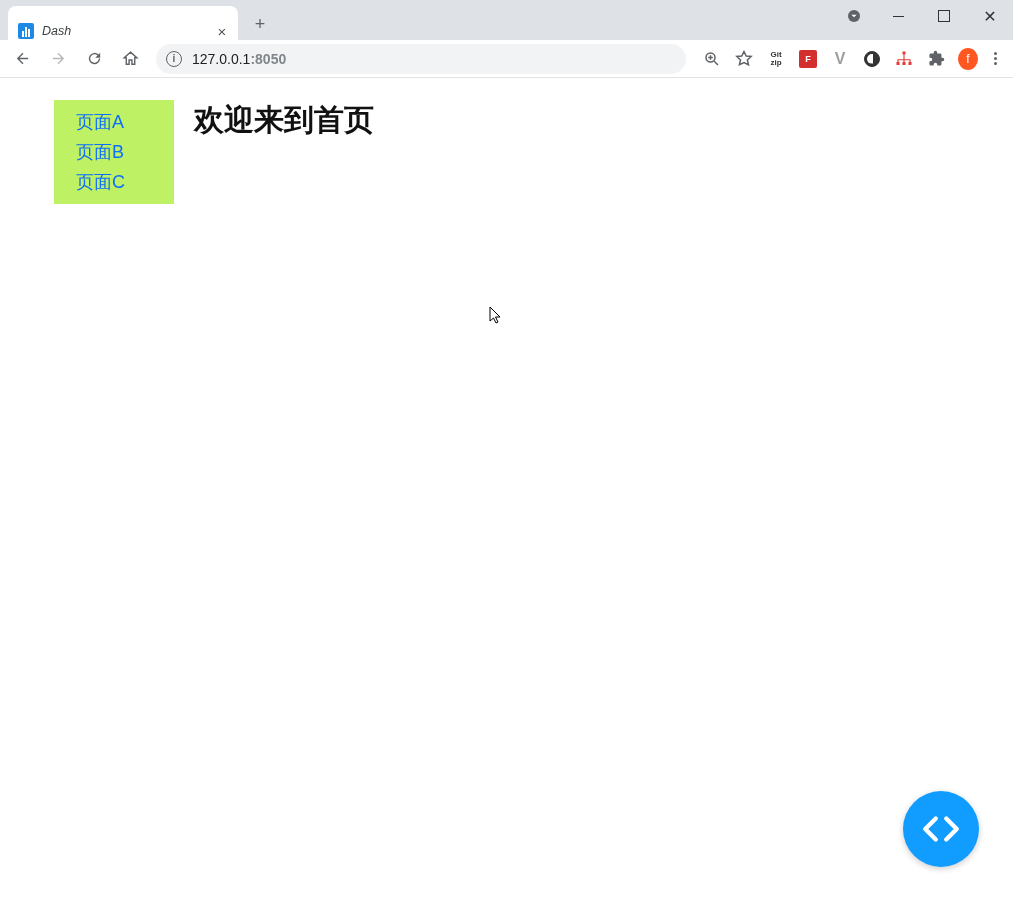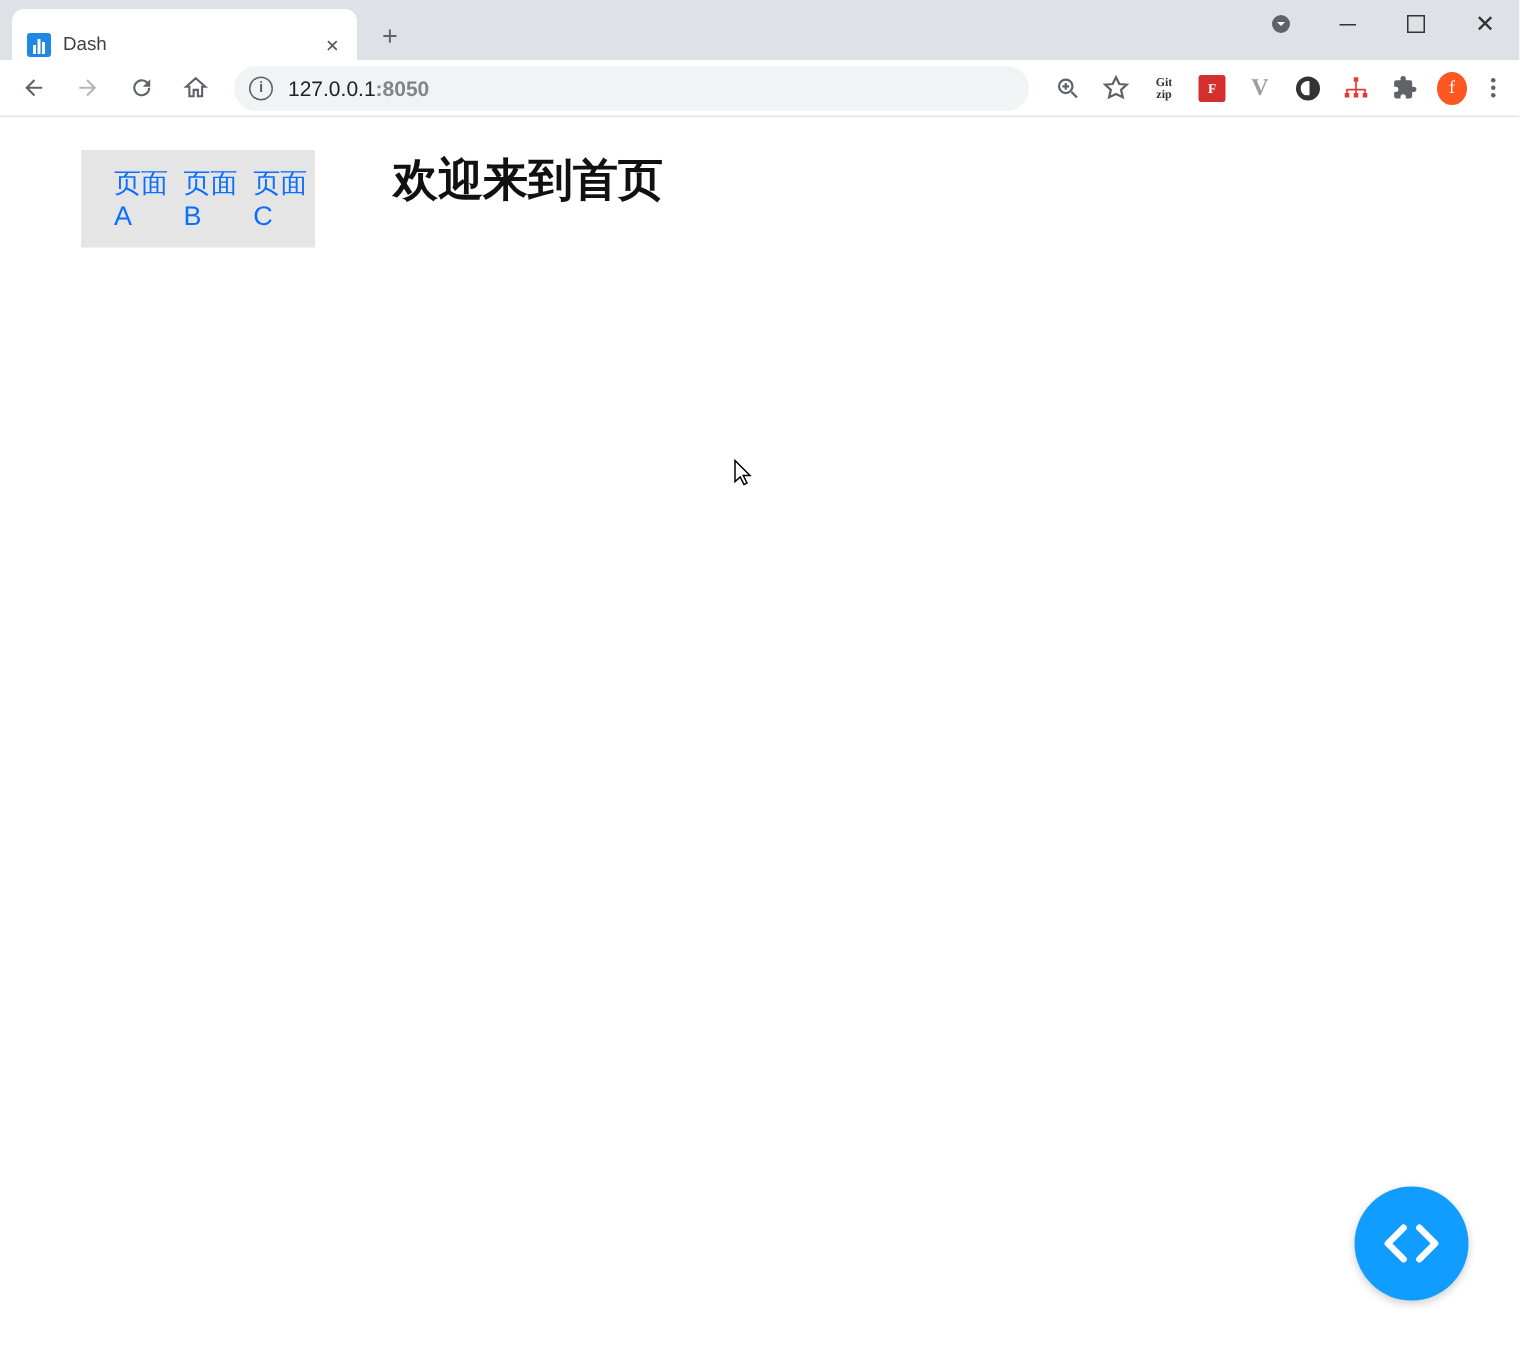--- a/index.html
+++ b/index.html
@@ -14,30 +14,32 @@
     
     .tabbar {
       height: 40px;
       background: #dee1e6;
       display: flex;
       align-items: flex-end;
       position: relative;
     }
     .tab {
       display: flex;
+      align-items: center;
       background: #fff;
       height: 34px;
       min-width: 230px;
       padding: 16px 10px 0 10px;
       border-top-left-radius: 8px;
       border-top-right-radius: 8px;
       margin-left: 8px;
       font-size: 12.5px;
       color: #3c4043;
       gap: 8px;
+      font-style: italic;
     }
     .tab .favicon {
       width: 16px; height: 16px;
       background: #1e88e5;
       display: inline-flex;
       align-items: flex-end;
       justify-content: center;
       gap: 1px;
       border-radius: 2px;
       padding: 2px 2px;
@@ -112,58 +114,56 @@
       display:flex;align-items:center;justify-content:center;font-size:10px;color:#5f6368;font-weight:600;
     }
     .omnibox .url { color:#202124; }
     .omnibox .url .port { color:#80868b;font-weight:bold; }
     .ext-icons {
       display:flex; align-items:center; gap:12px; padding: 0 6px;
     }
     .ext-icons .ico {
       width:20px;height:20px;display:flex;align-items:center;justify-content:center;
       cursor:pointer;
-      font-family:Liberation Serif, serif;
     }
     .gitzip { font-size:8px; font-weight:700; color:#333; line-height:8px; text-align:center;}
     .pdf-ico { width:18px;height:18px;background:#d32f2f;border-radius:2px;display:flex;align-items:center;justify-content:center;color:#fff;font-size:9px;font-weight:700;}
     .v-ico { color:#9e9e9e; font-weight:700; font-size:16px;}
     .globe-ico { width:16px;height:16px;border:1.7px solid #333;border-radius:50%;position:relative;background:#333;}
     .globe-ico::after{content:"";position:absolute;inset:2px;background:#fff;border-radius:50%; clip-path: polygon(0 0, 60% 0, 60% 100%, 0 100%);}
     .tree-ico svg { width:18px; height:18px; }
     .puzzle-ico svg { width:17px; height:17px; fill:#5f6368;}
     .avatar { width:22px;height:22px;border-radius:50%;background:#ff5722;color:#fff;display:flex;align-items:center;justify-content:center;font-size:12px;font-weight:500;}
     .kebab { display:flex;flex-direction:column;gap:2px;padding:4px;cursor:pointer;}
     .kebab i{width:3px;height:3px;background:#5f6368;border-radius:50%;}
 
     
     .page {
       display:flex;
       padding: 22px 0 0 54px;
       gap: 20px;
     }
     .sidebar {
-      width: 156px;
-      background: #e5e5e5;
+      width: 120px;
+      background: #bef264;
       padding: 10px 0 10px 22px;
       display:flex;
-      flex-direction:row;
+      flex-direction:column;
       gap: 6px;
     }
     .sidebar a {
       color: #0d6efd;
       text-decoration: none;
       font-size: 18px;
       cursor:pointer;
     }
     .content h1 {
       font-size: 30px;
       font-weight: 600;
       color: #111;
-      margin-left: 32px;
     }
 
     
     .dev-fab {
       position:absolute;
       right: 34px;
       bottom: 40px;
       width: 76px; height: 76px;
       border-radius: 50%;
       background: #119dff;

